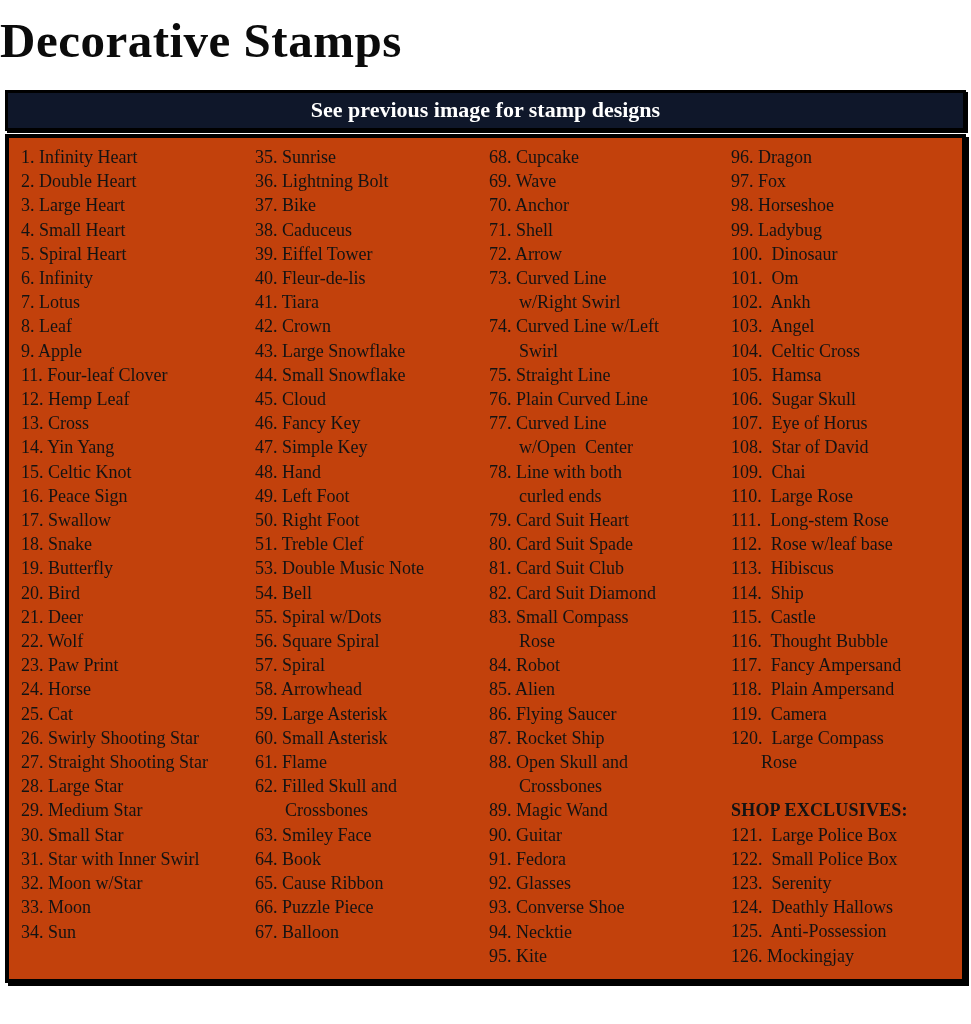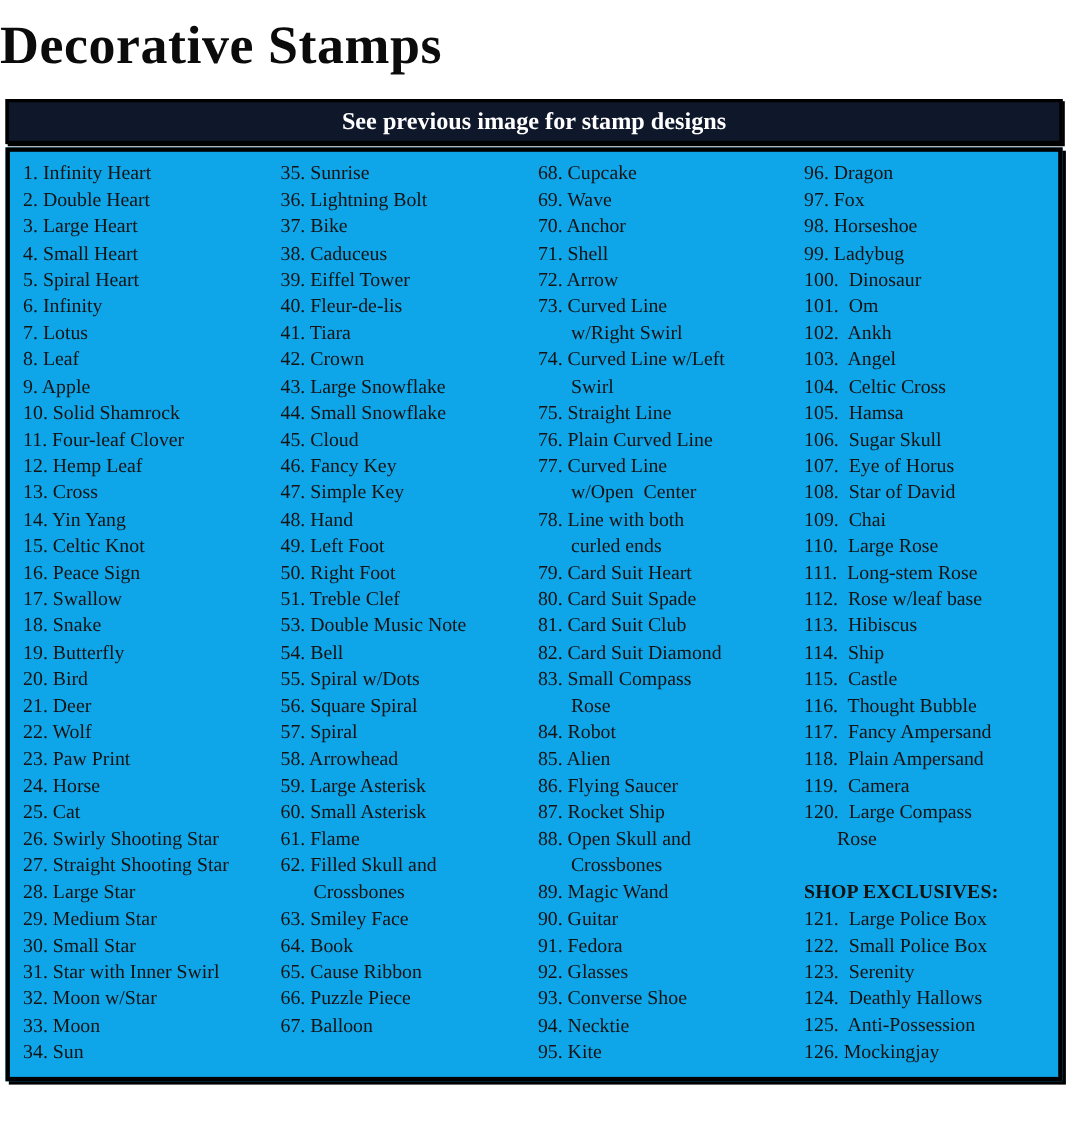--- a/index.html
+++ b/index.html
@@ -36,21 +36,21 @@
     text-align: center;
     font-weight: bold;
     font-size: 22px;
     line-height: 26px;
     padding: 4px 0 5px 0;
   }
   .listbox {
     margin: 3px 5px 0 5px;
     border: 4px solid #000000;
     box-shadow: 3px 3px 0 #000000;
-    background: #0ea5e9;
+    background: #c2410c;
     padding: 7px 4px 10px 12px;
     display: grid;
     grid-template-columns: 234px 234px 242px 1fr;
     box-sizing: border-box;
     height: 849px;
   }
   .col {
     min-width: 0;
   }
   .item {
@@ -80,21 +80,20 @@
     <div class="col">
         <div class="item">1. Infinity Heart</div>
         <div class="item">2. Double Heart</div>
         <div class="item">3. Large Heart</div>
         <div class="item">4. Small Heart</div>
         <div class="item">5. Spiral Heart</div>
         <div class="item">6. Infinity</div>
         <div class="item">7. Lotus</div>
         <div class="item">8. Leaf</div>
         <div class="item">9. Apple</div>
-        <div class="item">10. Solid Shamrock</div>
         <div class="item">11. Four-leaf Clover</div>
         <div class="item">12. Hemp Leaf</div>
         <div class="item">13. Cross</div>
         <div class="item">14. Yin Yang</div>
         <div class="item">15. Celtic Knot</div>
         <div class="item">16. Peace Sign</div>
         <div class="item">17. Swallow</div>
         <div class="item">18. Snake</div>
         <div class="item">19. Butterfly</div>
         <div class="item">20. Bird</div>

